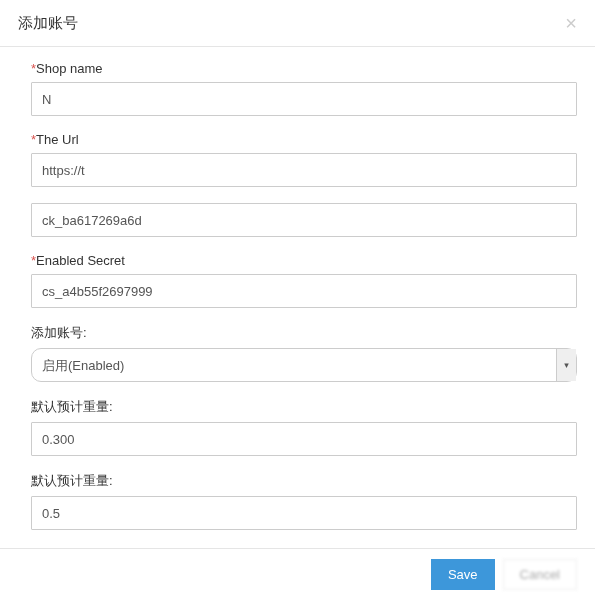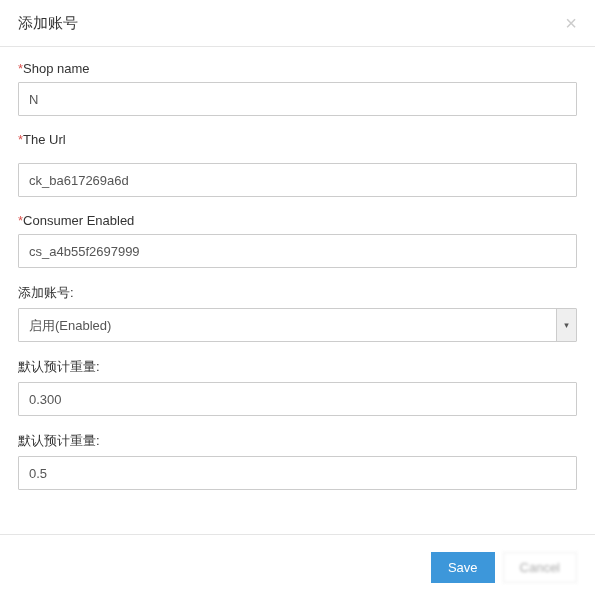--- a/index.html
+++ b/index.html
@@ -33,20 +33,21 @@
       color: #ccc;
       font-size: 20px;
       font-weight: 300;
       cursor: pointer;
       line-height: 1;
     }
     .scroll-wrap {
       height: 505px;
       overflow-y: scroll;
       position: relative;
+      padding-left: 13px;
     }
     .scroll-wrap::-webkit-scrollbar {
       width: 17px;
     }
     .scroll-wrap::-webkit-scrollbar-track {
       background: #f1f1f1;
     }
     .scroll-wrap::-webkit-scrollbar-thumb {
       background: #c1c1c1;
       border: 3px solid #f1f1f1;
@@ -86,20 +87,21 @@
       border-radius: 1px;
       outline: none;
       font-family: inherit;
     }
     .form-select {
       appearance: none;
       -webkit-appearance: none;
       background-image: none;
       padding-right: 28px;
       position: relative;
+      border-radius: 10px;
     }
     .select-wrap {
       position: relative;
     }
     .select-chevron {
       position: absolute;
       right: 1px;
       top: 1px;
       bottom: 1px;
       width: 20px;
@@ -107,21 +109,21 @@
       border-left: 1px solid #ccc;
       display: flex;
       align-items: center;
       justify-content: center;
       pointer-events: none;
       font-size: 9px;
       color: #555;
     }
     .modal-footer {
       border-top: 1px solid #e5e5e5;
-      padding: 17px 18px;
+      padding: 10px 18px;
       display: flex;
       justify-content: flex-end;
       align-items: center;
       gap: 8px;
       position: absolute;
       bottom: 0;
       left: 0;
       right: 0;
       background: #fff;
     }
@@ -159,29 +161,30 @@
       <label class="form-label">
         <span class="required-star">*</span><span>Shop name</span>
       </label>
       <input class="form-input" type="text" value="N" style="">
     </div>
 
     <div class="form-group">
       <label class="form-label">
         <span class="required-star">*</span><span>The Url</span>
       </label>
+      <input class="form-input" type="text" value="https://t" style="">
     </div>
 
     <div class="form-group">
       <input class="form-input" type="text" value="ck_ba617269a6d" style="">
     </div>
 
     <div class="form-group">
       <label class="form-label">
-        <span class="required-star">*</span><span>Consumer Enabled</span>
+        <span class="required-star">*</span><span>Enabled Secret</span>
       </label>
       <input class="form-input" type="text" value="cs_a4b55f2697999" style="">
     </div>
 
     <div class="form-group">
       <label class="form-label">添加账号:</label>
       <div class="select-wrap">
         <select class="form-select">
           <option>启用(Enabled)</option>
         </select>

